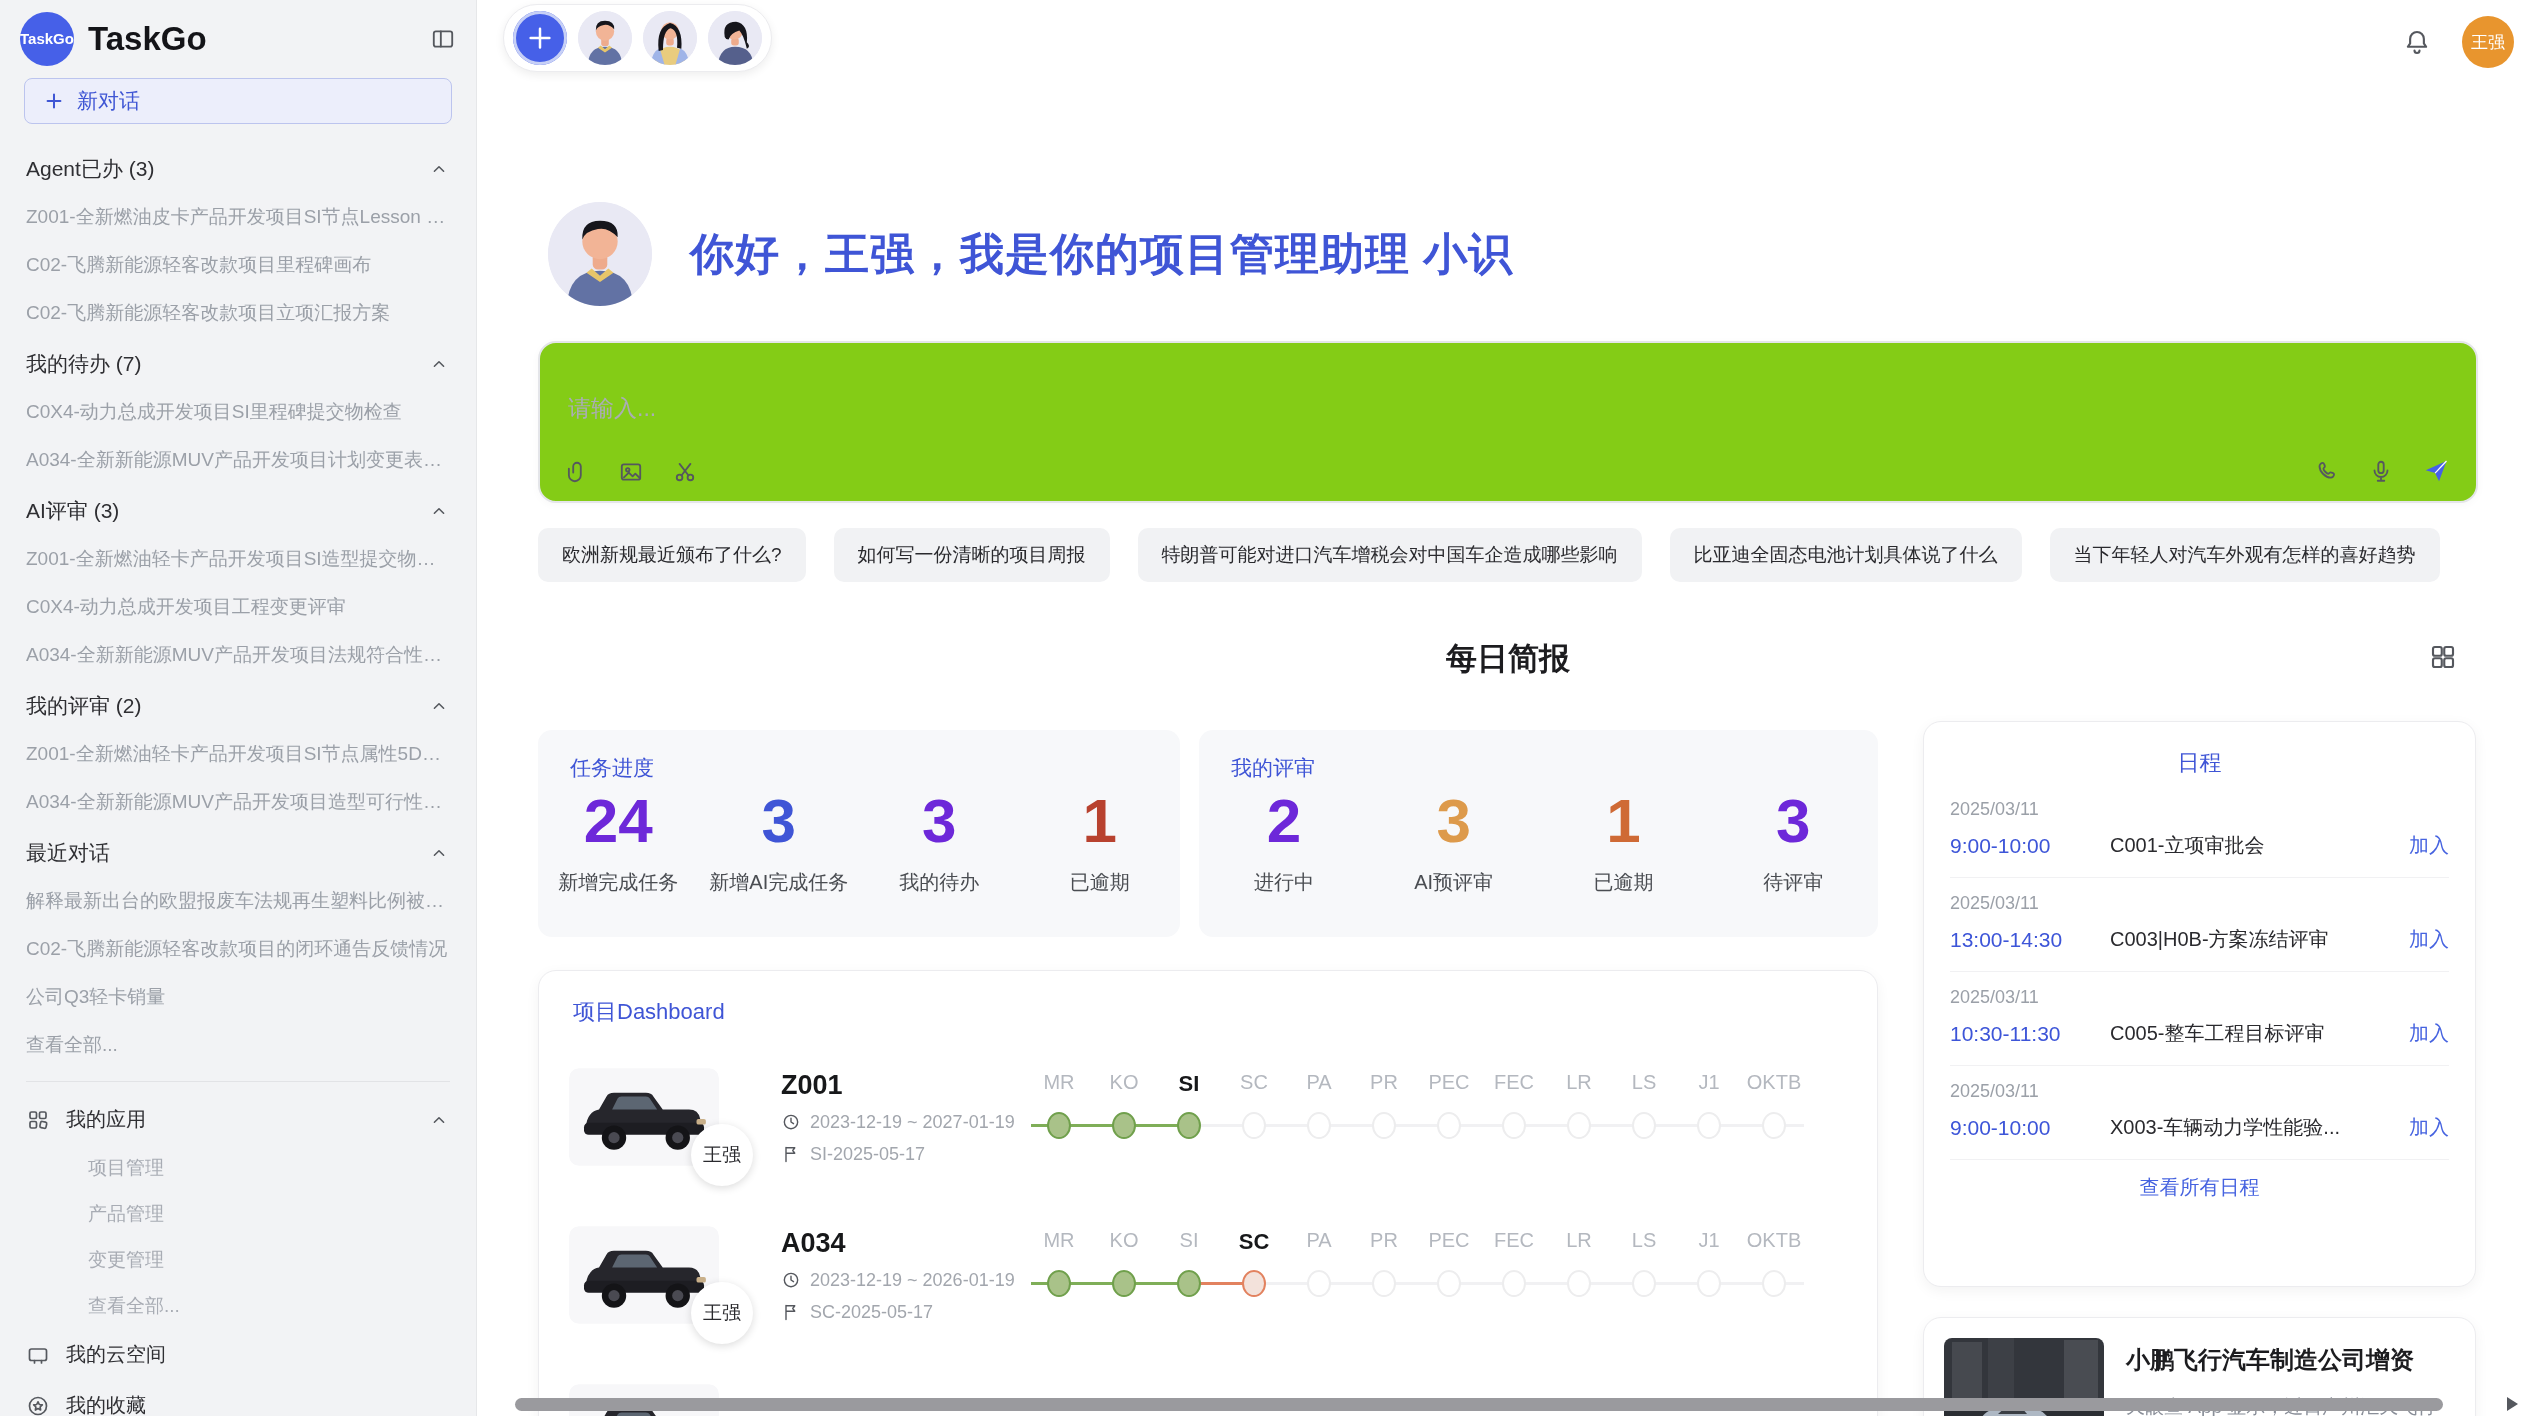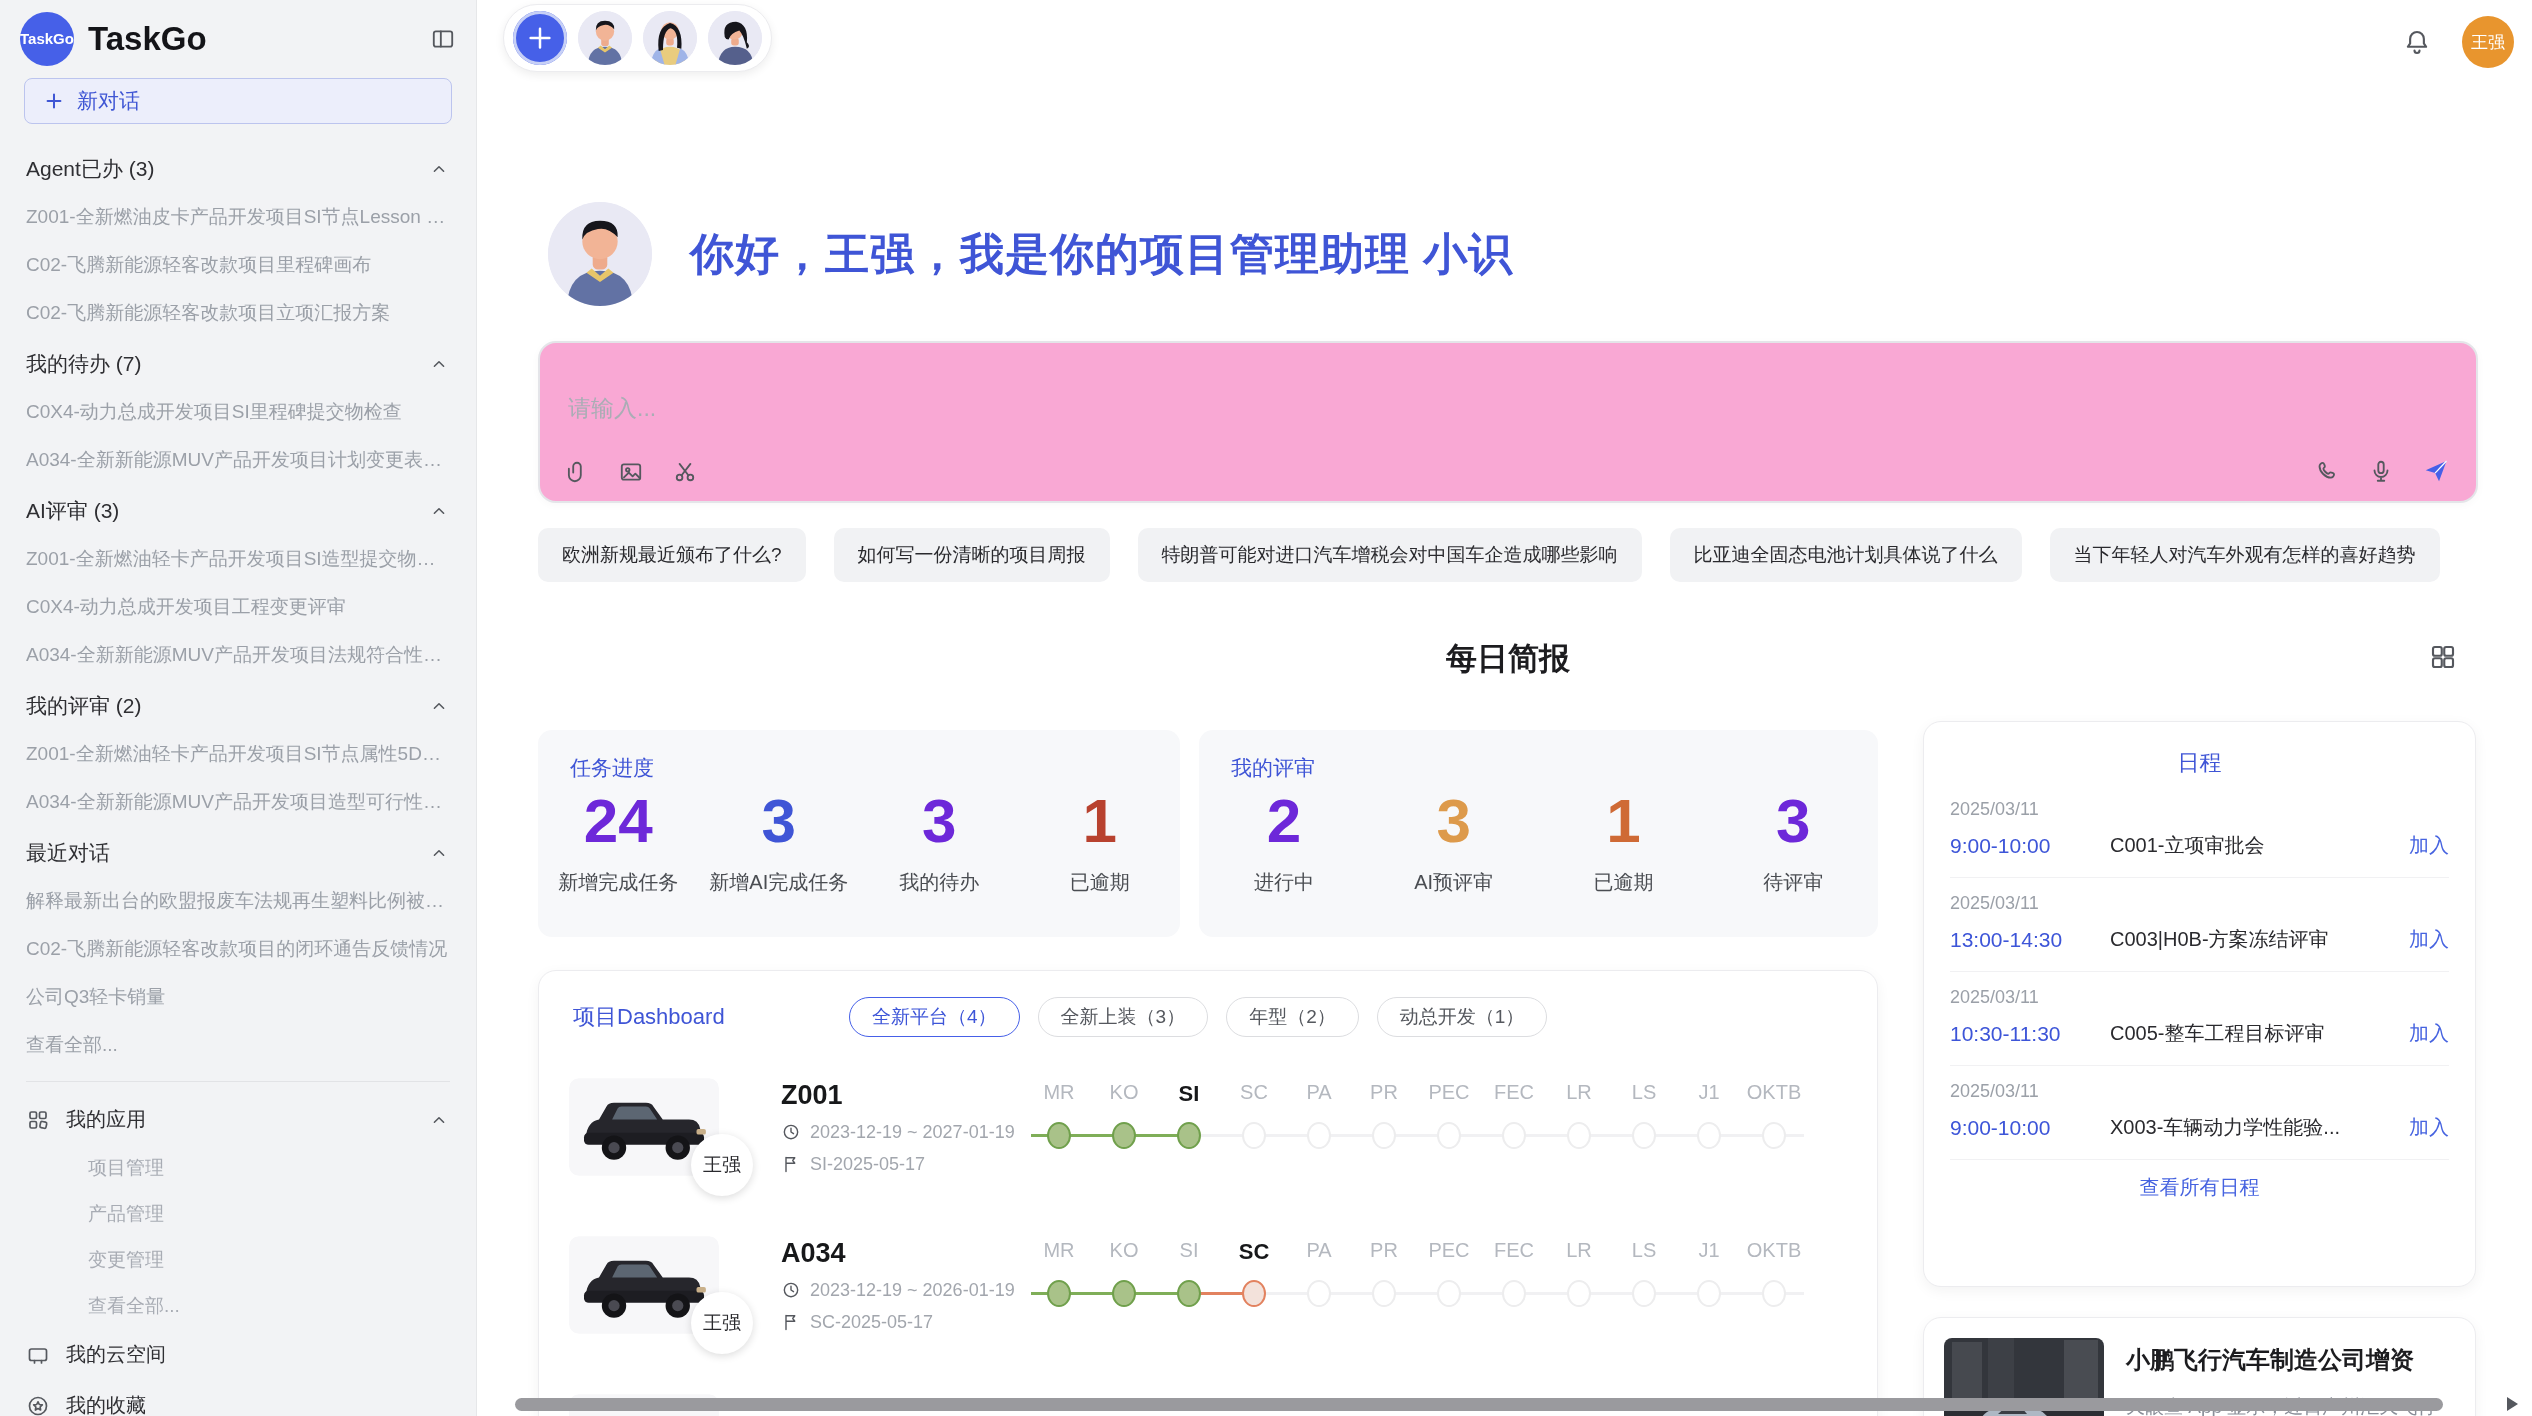--- a/index.html
+++ b/index.html
@@ -43,21 +43,21 @@
   .user-badge { width:52px; height:52px; border-radius:50%; background:#e8952e; color:#fff;
     font-size:17px; display:flex; align-items:center; justify-content:center; cursor:pointer; }
 
   
   .greeting { position:absolute; left:548px; top:202px; display:flex; align-items:center; gap:38px; }
   .greet-avatar { width:104px; height:104px; border-radius:50%; overflow:hidden; background:#e9e9f4; }
   .greet-text { font-size:44px; font-weight:bold; color:#3f55d6; letter-spacing:1px; }
 
   
   .composer { position:absolute; left:538px; top:341px; width:1940px; height:162px;
-    background:#f9a8d4; border:2px solid #e4e5e9; border-radius:18px; box-shadow:0 2px 8px rgba(0,0,0,.03); }
+    background:#84cc16; border:2px solid #e4e5e9; border-radius:18px; box-shadow:0 2px 8px rgba(0,0,0,.03); }
   .composer input { position:absolute; left:28px; top:52px; width:1600px; border:none; outline:none;
     font-size:23px; color:#3a3a3e; font-family:inherit; background:transparent; }
   .composer input::placeholder { color:#aaadb5; }
   .tool-left { position:absolute; left:24px; bottom:16px; display:flex; gap:28px; }
   .tool-right { position:absolute; right:26px; bottom:16px; display:flex; gap:28px; align-items:center; }
   .tool-btn { cursor:pointer; }
 
   
   .chips { position:absolute; left:538px; top:528px; width:1944px; display:flex; gap:28px; }
   .chip { height:54px; background:#f1f2f4; border-radius:10px; display:flex; align-items:center;
@@ -409,26 +409,20 @@
       <div class="stat">
         <div class="stat-value dark">3</div>
         <div class="stat-label">待评审</div>
       </div>
     </div>
   </div>
 
 <div class="dash-card">
   <div class="dash-head">
     <div class="dash-title">项目Dashboard</div>
-    <div class="tabs" id="dash-tabs">
-        <div class="tab active">全新平台（4）</div>
-        <div class="tab">全新上装（3）</div>
-        <div class="tab">年型（2）</div>
-        <div class="tab">动总开发（1）</div>
-      </div>
   </div>
   <div id="project-rows">
       <div class="proj-row">
         <div class="car-wrap">
           <div class="car-img"><svg viewBox="0 0 160 104" width="150" height="98">
               <rect width="160" height="104" rx="10" fill="#f7f7f9"></rect>
               <path d="M18 62 q2-16 14-18 l8-14 q2-4 8-4 h34 q6 0 8 4 l10 14 h28 q10 0 12 10 l2 10 q0 6-6 6 h-118 Z" fill="#26262c"></path>
               <path d="M46 44 l6-12 q1-2 4-2 h26 q3 0 4 2 l8 12 Z" fill="#5c6672"></path>
               <rect x="16" y="58" width="128" height="13" rx="5" fill="#1d1d22"></rect>
               <circle cx="48" cy="74" r="13" fill="#141417"></circle>

